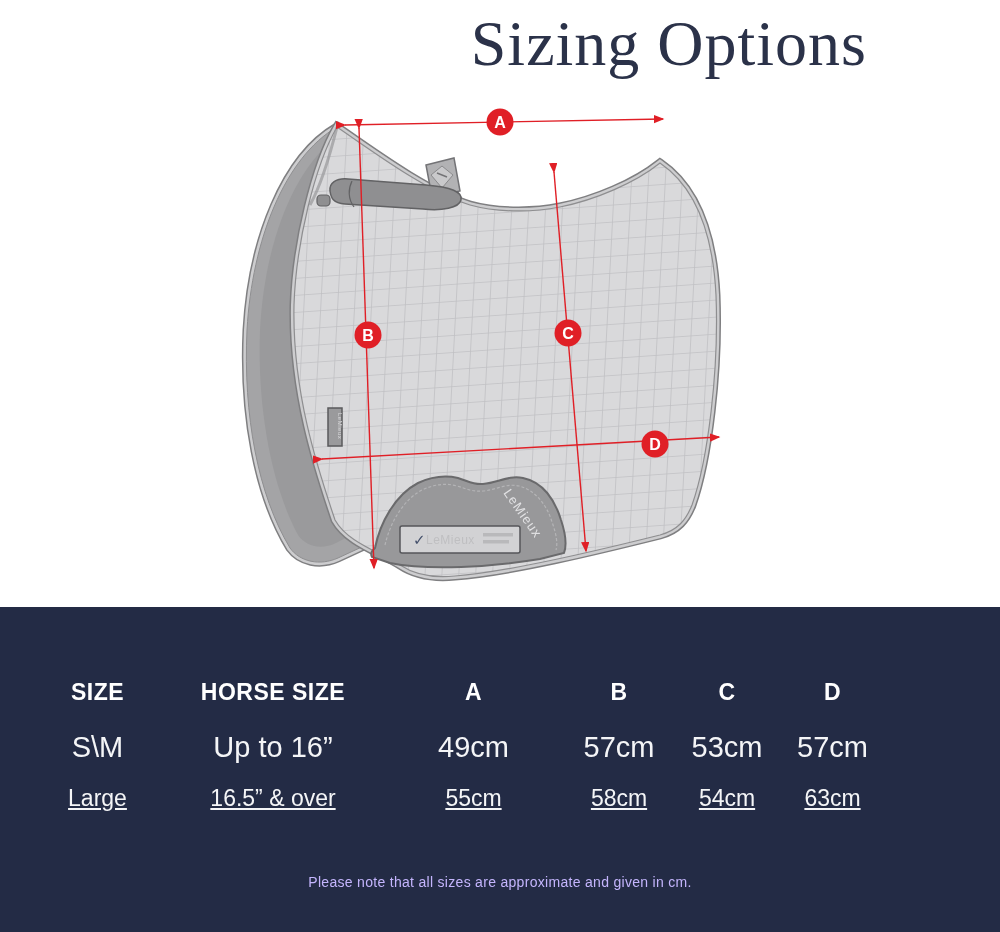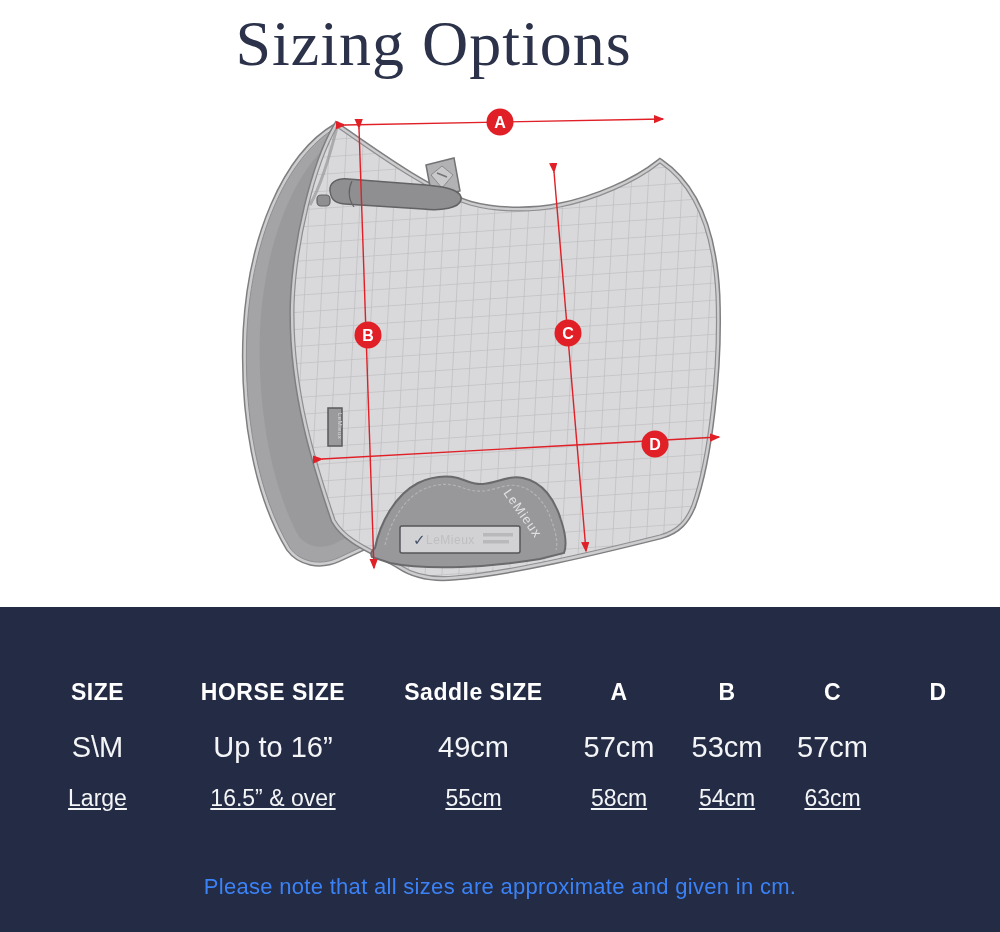--- a/index.html
+++ b/index.html
@@ -2,42 +2,42 @@
 <html><head>
 <meta charset="utf-8">
 <style>
   html,body{margin:0;padding:0;}
   body{
     width:1000px;height:932px;position:relative;background:#ffffff;
     font-family:"Liberation Sans",sans-serif;overflow:hidden;
   }
   .page-title{
     position:absolute;top:0;left:0;width:867px;height:90px;
-    text-align:center;line-height:88px;
+    text-align:right;line-height:88px;
     font-family:"Liberation Serif",serif;
     font-size:64px;color:#2b3249;letter-spacing:1px;
   }
   .diagram-wrap{position:absolute;left:230px;top:95px;width:510px;height:500px;}
   .navy-band{
     position:absolute;left:0;top:607px;width:1000px;height:325px;
     background:#232b45;color:#ffffff;
   }
   .trow{
     position:absolute;left:35px;width:905px;display:grid;
     grid-template-columns:125px 210px 175px 100px 100px 95px 100px;
     align-items:center;
     gap:8px;
   }
   .trow div{text-align:center;white-space:nowrap;}
   .thead{top:70px;height:30px;font-weight:bold;font-size:23px;letter-spacing:.5px;color:#ffffff;}
   .trow.r1{top:124px;height:30px;font-size:29px;color:#f4f5f7;}
   .trow.r2{top:176px;height:30px;font-size:23px;color:#f4f5f7;text-decoration:underline;}
   .footer-note{
     position:absolute;left:0;top:267px;width:1000px;text-align:center;
-    font-size:22px;color:#3b82f6;letter-spacing:.3px;
+    font-size:14px;color:#c4b5fd;letter-spacing:.3px;
   }
 </style>
 </head>
 <body>
 
 <div class="page-title">Sizing Options</div>
 
 <div class="diagram-wrap">
 <svg width="510" height="500" viewBox="0 0 510 500" xmlns="http://www.w3.org/2000/svg">
   <defs>
@@ -132,21 +132,20 @@
     <circle cx="425" cy="349" r="13.5" fill="#e01f26"></circle>
     <text x="425" y="355" fill="#ffffff">D</text>
   </g>
 </svg>
 </div>
 
 <div class="navy-band">
   <div class="trow thead">
     <div>SIZE</div>
     <div>HORSE SIZE</div>
-    <div>Saddle SIZE</div>
     <div>A</div>
     <div>B</div>
     <div>C</div>
     <div>D</div>
   </div>
 
   <div class="trow r1">
     <div>S\M</div>
     <div>Up to 16”</div>
     <div>49cm</div>

